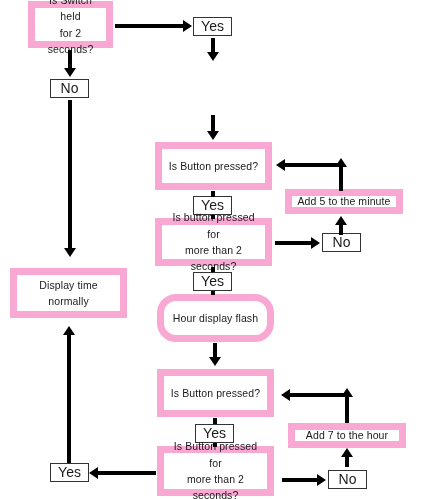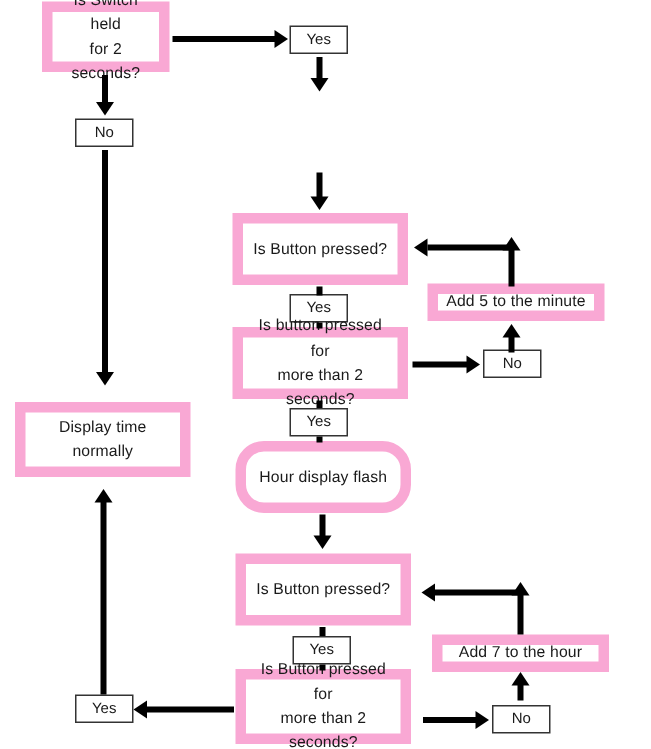--- a/index.html
+++ b/index.html
@@ -30,21 +30,21 @@
   
   .node.thick {
     border: 7px solid #f9a8d4;
     font-size: 10.5px;
     line-height: 1.55;
     letter-spacing: 0.1px;
   }
   
   .node.thin {
     border: 1.5px solid #333333;
-    font-size: 10px;
+    font-size: 14px;
     line-height: 1.2;
   }
   .node .label {
     padding: 0 5px;
     white-space: pre-line;
   }
   
   .seg {
     position: absolute;
     background: #000000;

